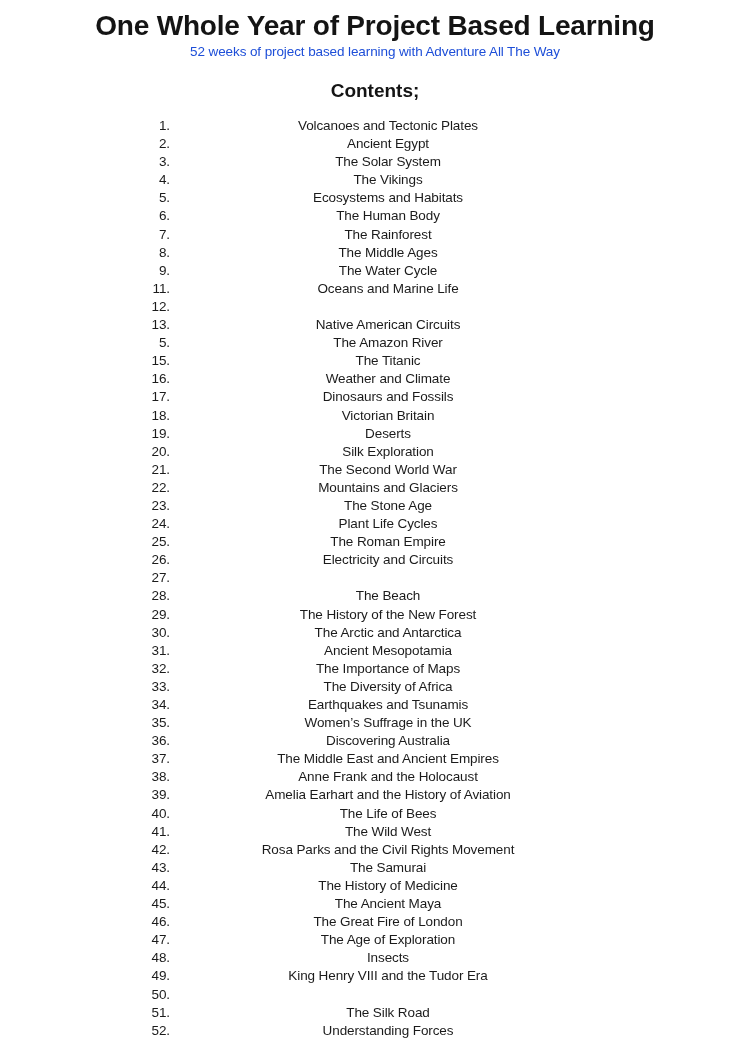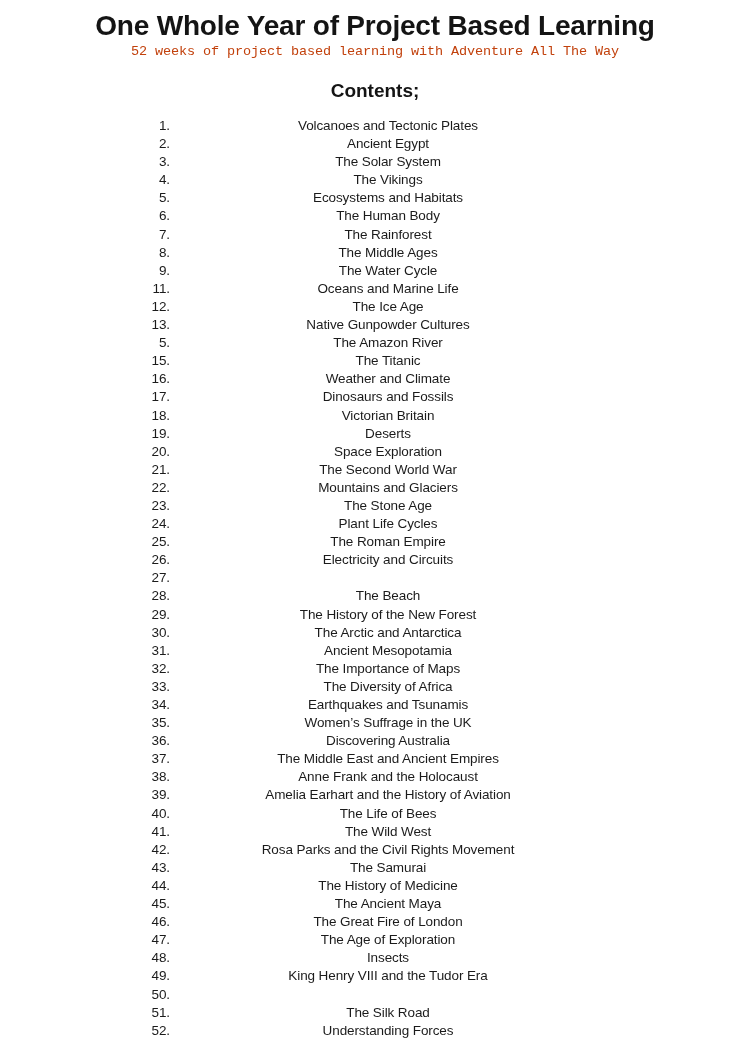--- a/index.html
+++ b/index.html
@@ -29,22 +29,21 @@
     letter-spacing: -0.2px;
     color: #141414;
   }
   .doc-subtitle {
     margin: 1px 0 0 0;
     text-align: center;
     font-size: 13.5px;
     line-height: 18px;
     font-weight: 400;
     letter-spacing: -0.1px;
-    color: #c2410c;
-    font-family: Liberation Mono, monospace;
+    color: #1d4ed8;
   }
   .contents-heading {
     margin: 21px 0 0 0;
     text-align: center;
     font-size: 19px;
     line-height: 18px;
     font-weight: 700;
     color: #141414;
   }
   .toc {
@@ -115,25 +114,24 @@
       <div class="toc-row">
         <span class="toc-num">9.</span>
         <span class="toc-title">The Water Cycle</span>
       </div>
       <div class="toc-row">
         <span class="toc-num">11.</span>
         <span class="toc-title">Oceans and Marine Life</span>
       </div>
       <div class="toc-row">
         <span class="toc-num">12.</span>
-        <span class="toc-title">The Ice Age</span>
       </div>
       <div class="toc-row">
         <span class="toc-num">13.</span>
-        <span class="toc-title">Native Gunpowder Cultures</span>
+        <span class="toc-title">Native American Circuits</span>
       </div>
       <div class="toc-row">
         <span class="toc-num">5.</span>
         <span class="toc-title">The Amazon River</span>
       </div>
       <div class="toc-row">
         <span class="toc-num">15.</span>
         <span class="toc-title">The Titanic</span>
       </div>
       <div class="toc-row">
@@ -147,21 +145,21 @@
       <div class="toc-row">
         <span class="toc-num">18.</span>
         <span class="toc-title">Victorian Britain</span>
       </div>
       <div class="toc-row">
         <span class="toc-num">19.</span>
         <span class="toc-title">Deserts</span>
       </div>
       <div class="toc-row">
         <span class="toc-num">20.</span>
-        <span class="toc-title">Space Exploration</span>
+        <span class="toc-title">Silk Exploration</span>
       </div>
       <div class="toc-row">
         <span class="toc-num">21.</span>
         <span class="toc-title">The Second World War</span>
       </div>
       <div class="toc-row">
         <span class="toc-num">22.</span>
         <span class="toc-title">Mountains and Glaciers</span>
       </div>
       <div class="toc-row">

